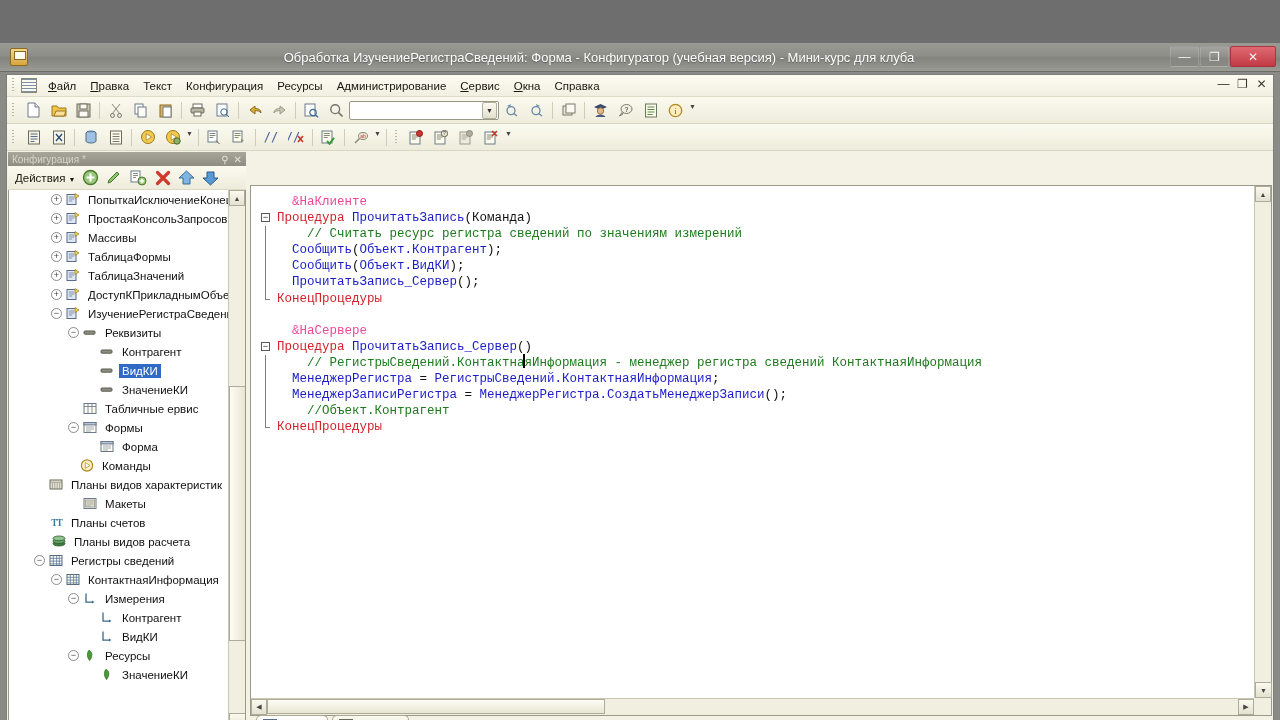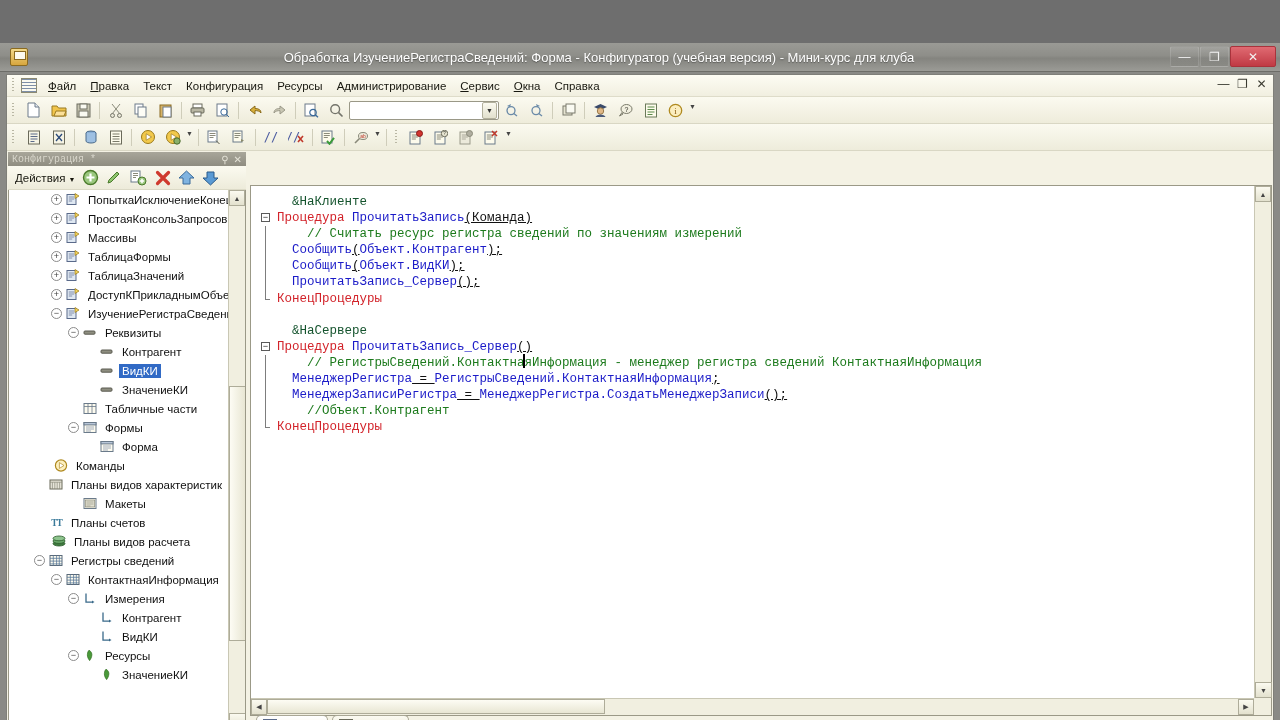--- a/index.html
+++ b/index.html
@@ -126,21 +126,21 @@
   
   .leftpanel {
     position: absolute; left: 1px; top: 77px; width: 238px; height: 595px;
     background: #efecda;
   }
   .lp-caption {
     height: 14px; background: linear-gradient(to bottom, #a8a69a, #8f8d81);
     display: flex; align-items: center; padding: 0 4px;
     color: #d8d6cb; font-size: 10px;
   }
-  .lp-caption .t { flex: 1; white-space: nowrap; overflow: hidden; font-family: Liberation Mono, monospace; }
+  .lp-caption .t { flex: 1; white-space: nowrap; overflow: hidden; }
   .lp-caption .pin, .lp-caption .x { margin-left: 5px; font-size: 10px; color: #e4e2d7; }
   .lp-toolbar {
     height: 24px; background: linear-gradient(to bottom, #fbfaf0, #edebda);
     display: flex; align-items: center; border-bottom: 1px solid #dcdac7;
     padding-left: 4px;
   }
   .lp-actions { font-size: 11.5px; color: #17170f; padding: 1px 3px; }
   .lpb { width: 22px; height: 20px; display:flex; align-items:center; justify-content:center; margin:0 1px; }
 
   .treewrap {
@@ -230,22 +230,22 @@
     font-size: 9px; line-height: 7px; text-align: center; color: #222;
     font-family: "Liberation Sans", sans-serif;
   }
   .vbar { position: absolute; left: 6px; top: 0; width: 1px; height: 16.1px; background: #7d7d7d; }
   .vend { position: absolute; left: 6px; top: 0; width: 1px; height: 8px; background: #7d7d7d; }
   .vend2 { position: absolute; left: 6px; top: 8px; width: 5px; height: 1px; background: #7d7d7d; }
   .code { white-space: pre; }
   .kw { color: #d2232a; }
   .id { color: #1b1bc8; }
   .cm { color: #1c7a1c; }
-  .pre { color: #14532d; }
-  .op { color: #111111; text-decoration: underline; }
+  .pre { color: #ec4899; }
+  .op { color: #111111; }
   .caret {
     position: absolute; left: 272px; top: 168px; width: 2px; height: 14px; background: #000;
   }
   .mouse-caret {
     position: absolute; left: 592px; top: 576px; width: 1px; height: 22px;
     background: #111;
   }
   .mouse-caret::before, .mouse-caret::after {
     content: ""; position: absolute; left: -3px; width: 7px; height: 1px; background: #111;
   }
@@ -766,21 +766,21 @@
               <span class="lbl">ЗначениеКИ</span>
             </div>
             <div class="trow" style="padding-left: 59px;">
               <span class="exp none"></span>
               <span style="width: 16px; height: 15px; margin-right: 4px; flex: 0 0 16px; display: flex; align-items: center;">
                 <svg class="ico" width="16" height="15" viewBox="0 0 16 15">
                   <rect x="2" y="2.5" width="12" height="10" fill="#fdfbef" stroke="#6a7a8a"></rect>
                   <path d="M2 5.5h12M6 2.5v10M10 2.5v10" stroke="#6a7a8a" stroke-width=".8"></path>
                 </svg>
               </span>
-              <span class="lbl">Табличные части</span>
+              <span class="lbl">Табличные ервис</span>
             </div>
             <div class="trow" style="padding-left: 59px;">
               <span class="exp">−</span>
               <span style="width: 16px; height: 15px; margin-right: 4px; flex: 0 0 16px; display: flex; align-items: center;">
                 <svg class="ico" width="16" height="15" viewBox="0 0 16 15">
                   <rect x="2" y="2.5" width="12" height="10" fill="#fdfbef" stroke="#6a7a8a"></rect>
                   <rect x="2" y="2.5" width="12" height="2.4" fill="#b8c6d8" stroke="#6a7a8a"></rect>
                   <path d="M4 7h8M4 9h8M4 11h5" stroke="#8a9ab0" stroke-width=".8"></path>
                 </svg>
               </span>
@@ -790,21 +790,21 @@
               <span class="exp none"></span>
               <span style="width: 16px; height: 15px; margin-right: 4px; flex: 0 0 16px; display: flex; align-items: center;">
                 <svg class="ico" width="16" height="15" viewBox="0 0 16 15">
                   <rect x="2" y="2.5" width="12" height="10" fill="#fdfbef" stroke="#6a7a8a"></rect>
                   <rect x="2" y="2.5" width="12" height="2.4" fill="#b8c6d8" stroke="#6a7a8a"></rect>
                   <path d="M4 7h8M4 9h8M4 11h5" stroke="#8a9ab0" stroke-width=".8"></path>
                 </svg>
               </span>
               <span class="lbl">Форма</span>
             </div>
-            <div class="trow" style="padding-left: 30px;">
+            <div class="trow" style="padding-left: 56px;">
               <span class="exp none"></span>
               <span style="width: 16px; height: 15px; margin-right: 4px; flex: 0 0 16px; display: flex; align-items: center;">
                 <svg class="ico" width="16" height="15" viewBox="0 0 16 15">
                   <circle cx="8" cy="7.5" r="5.6" fill="#fdf0c0" stroke="#b08a20" stroke-width="1.2"></circle>
                   <path d="M6.4 4.6 L11 7.5 L6.4 10.4z" fill="#fff" stroke="#b08a20" stroke-width=".7"></path>
                 </svg>
               </span>
               <span class="lbl">Команды</span>
             </div>
             <div class="trow" style="padding-left: 25px;">

